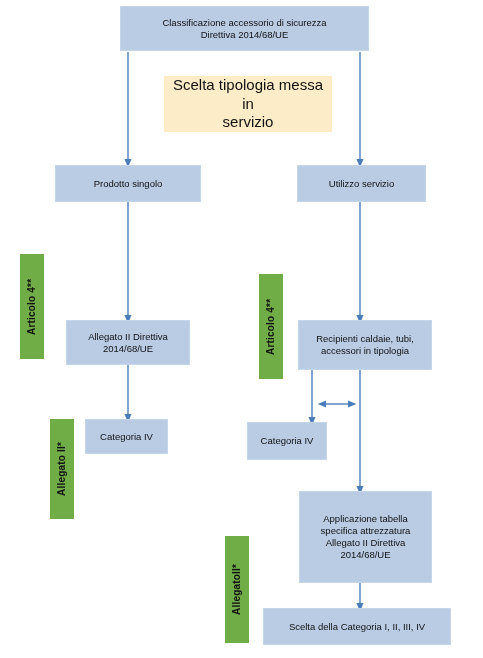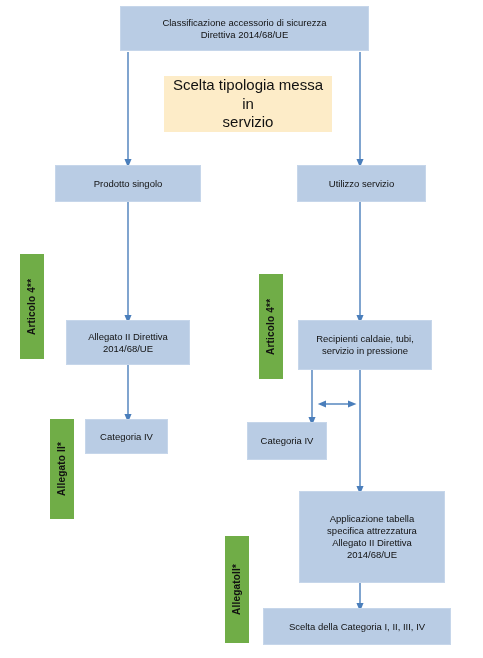--- a/index.html
+++ b/index.html
@@ -124,36 +124,36 @@
     <span class="node-label">Articolo 4**</span>
   </div>
 
   <div class="node node-blue" style="left:66px; top:320px; width:124px; height:45px;">
     <span class="node-label">Allegato II Direttiva
 2014/68/UE</span>
   </div>
 
   <div class="node node-blue" style="left:298px; top:320px; width:134px; height:50px;">
     <span class="node-label">Recipienti caldaie, tubi,
-servizio in pressione</span>
+accessori in tipologia</span>
   </div>
 
   <div class="node node-green" style="left:50px; top:419px; width:24px; height:100px;">
     <span class="node-label">Allegato II*</span>
   </div>
 
   <div class="node node-blue" style="left:85px; top:419px; width:83px; height:35px;">
     <span class="node-label">Categoria IV</span>
   </div>
 
   <div class="node node-blue" style="left:247px; top:422px; width:80px; height:38px;">
     <span class="node-label">Categoria IV</span>
   </div>
 
-  <div class="node node-blue" style="left:299px; top:491px; width:146px; height:92px;">
+  <div class="node node-blue" style="left:299px; top:491px; width:133px; height:92px;">
     <span class="node-label">Applicazione tabella
 specifica attrezzatura
 Allegato II Direttiva
 2014/68/UE</span>
   </div>
 
   <div class="node node-green" style="left:225px; top:536px; width:24px; height:107px;">
     <span class="node-label">AllegatoII*</span>
   </div>
 

